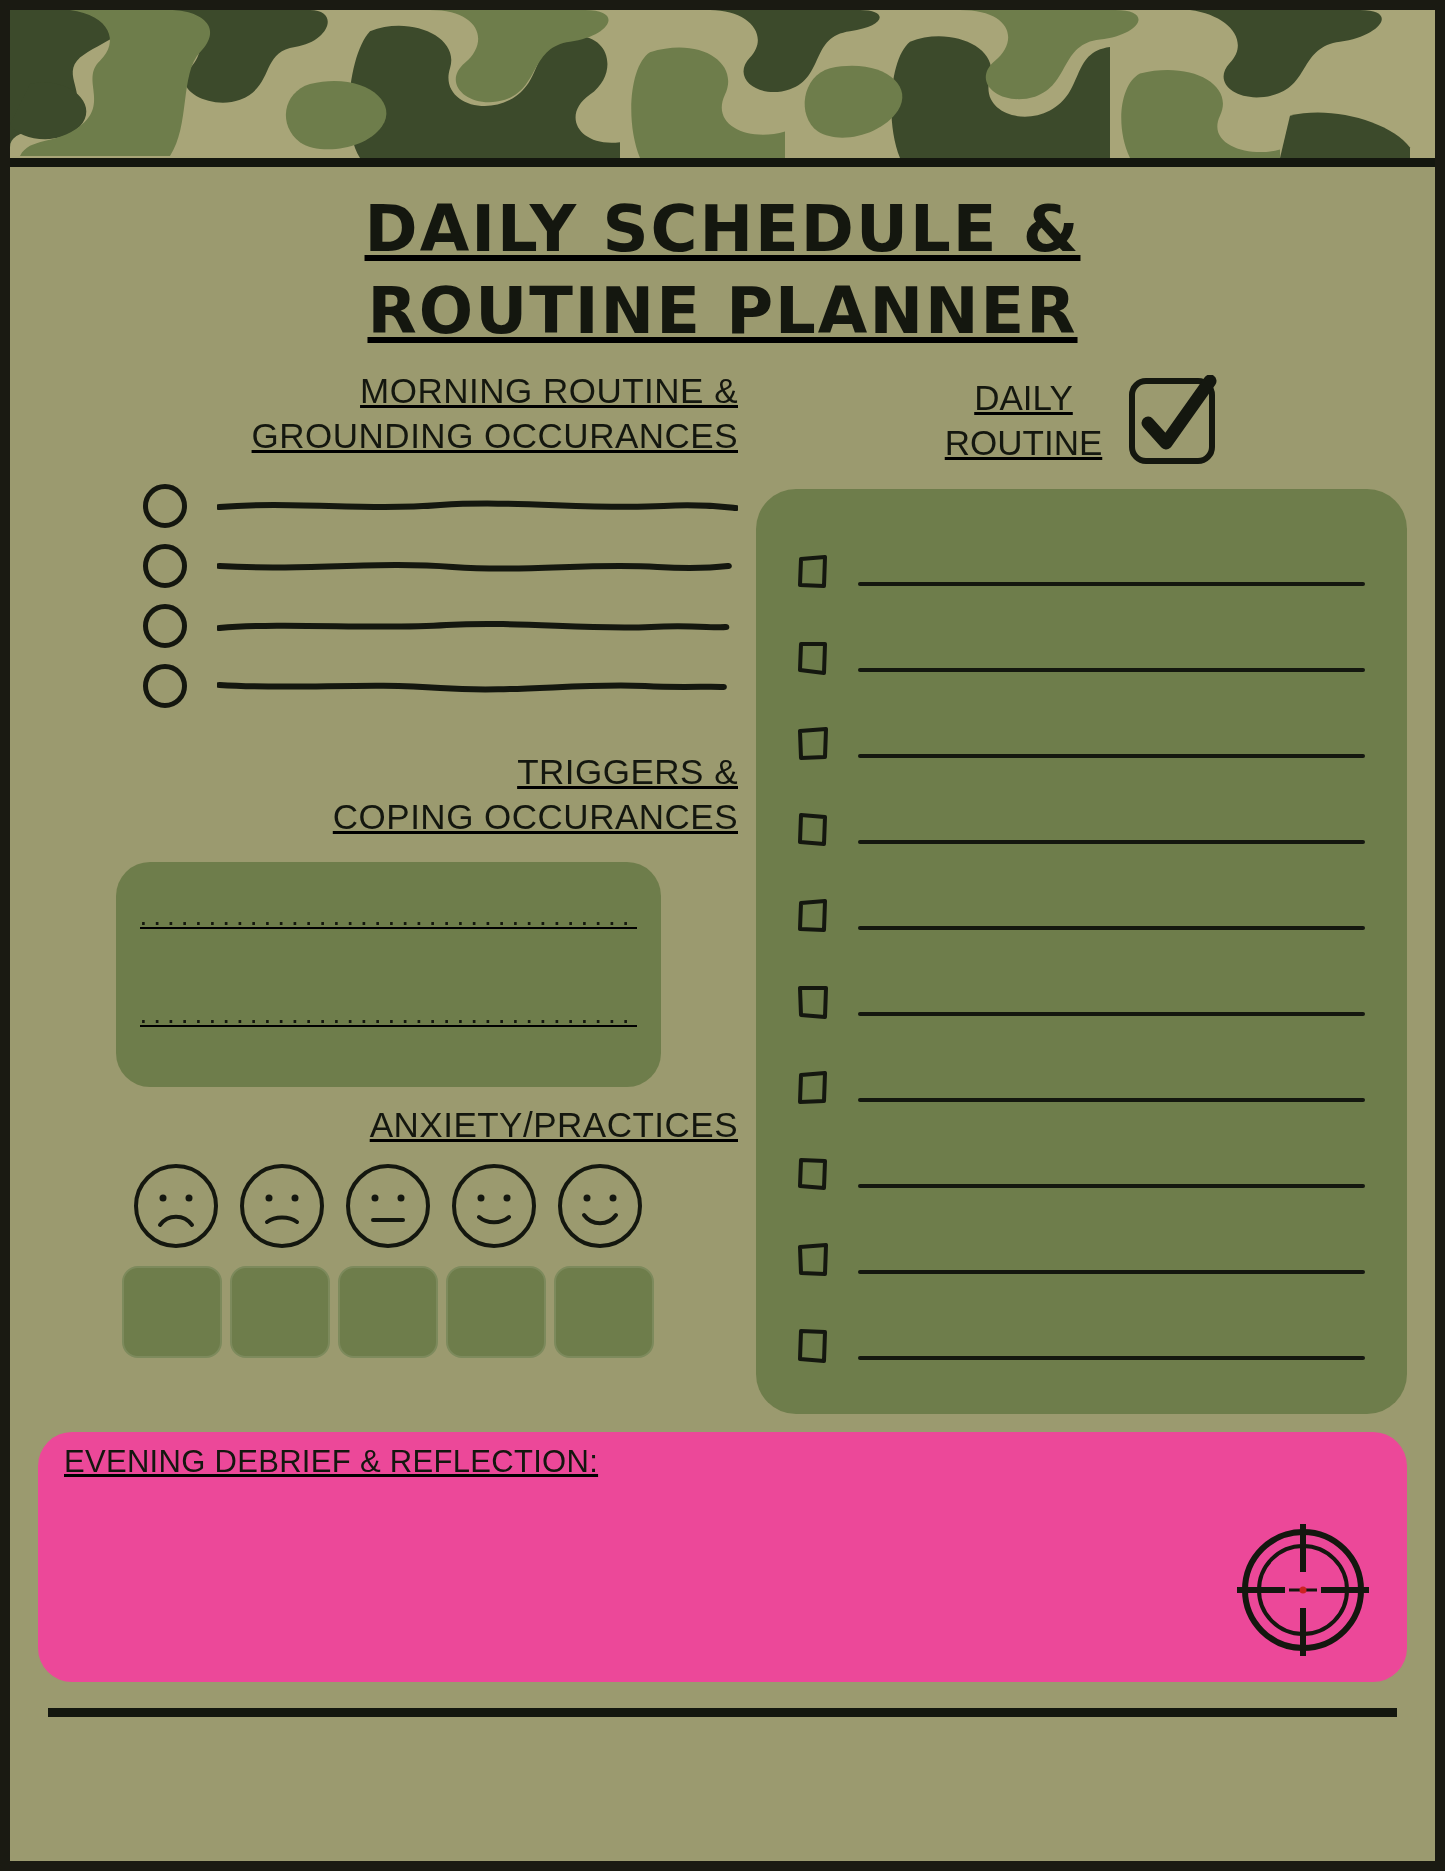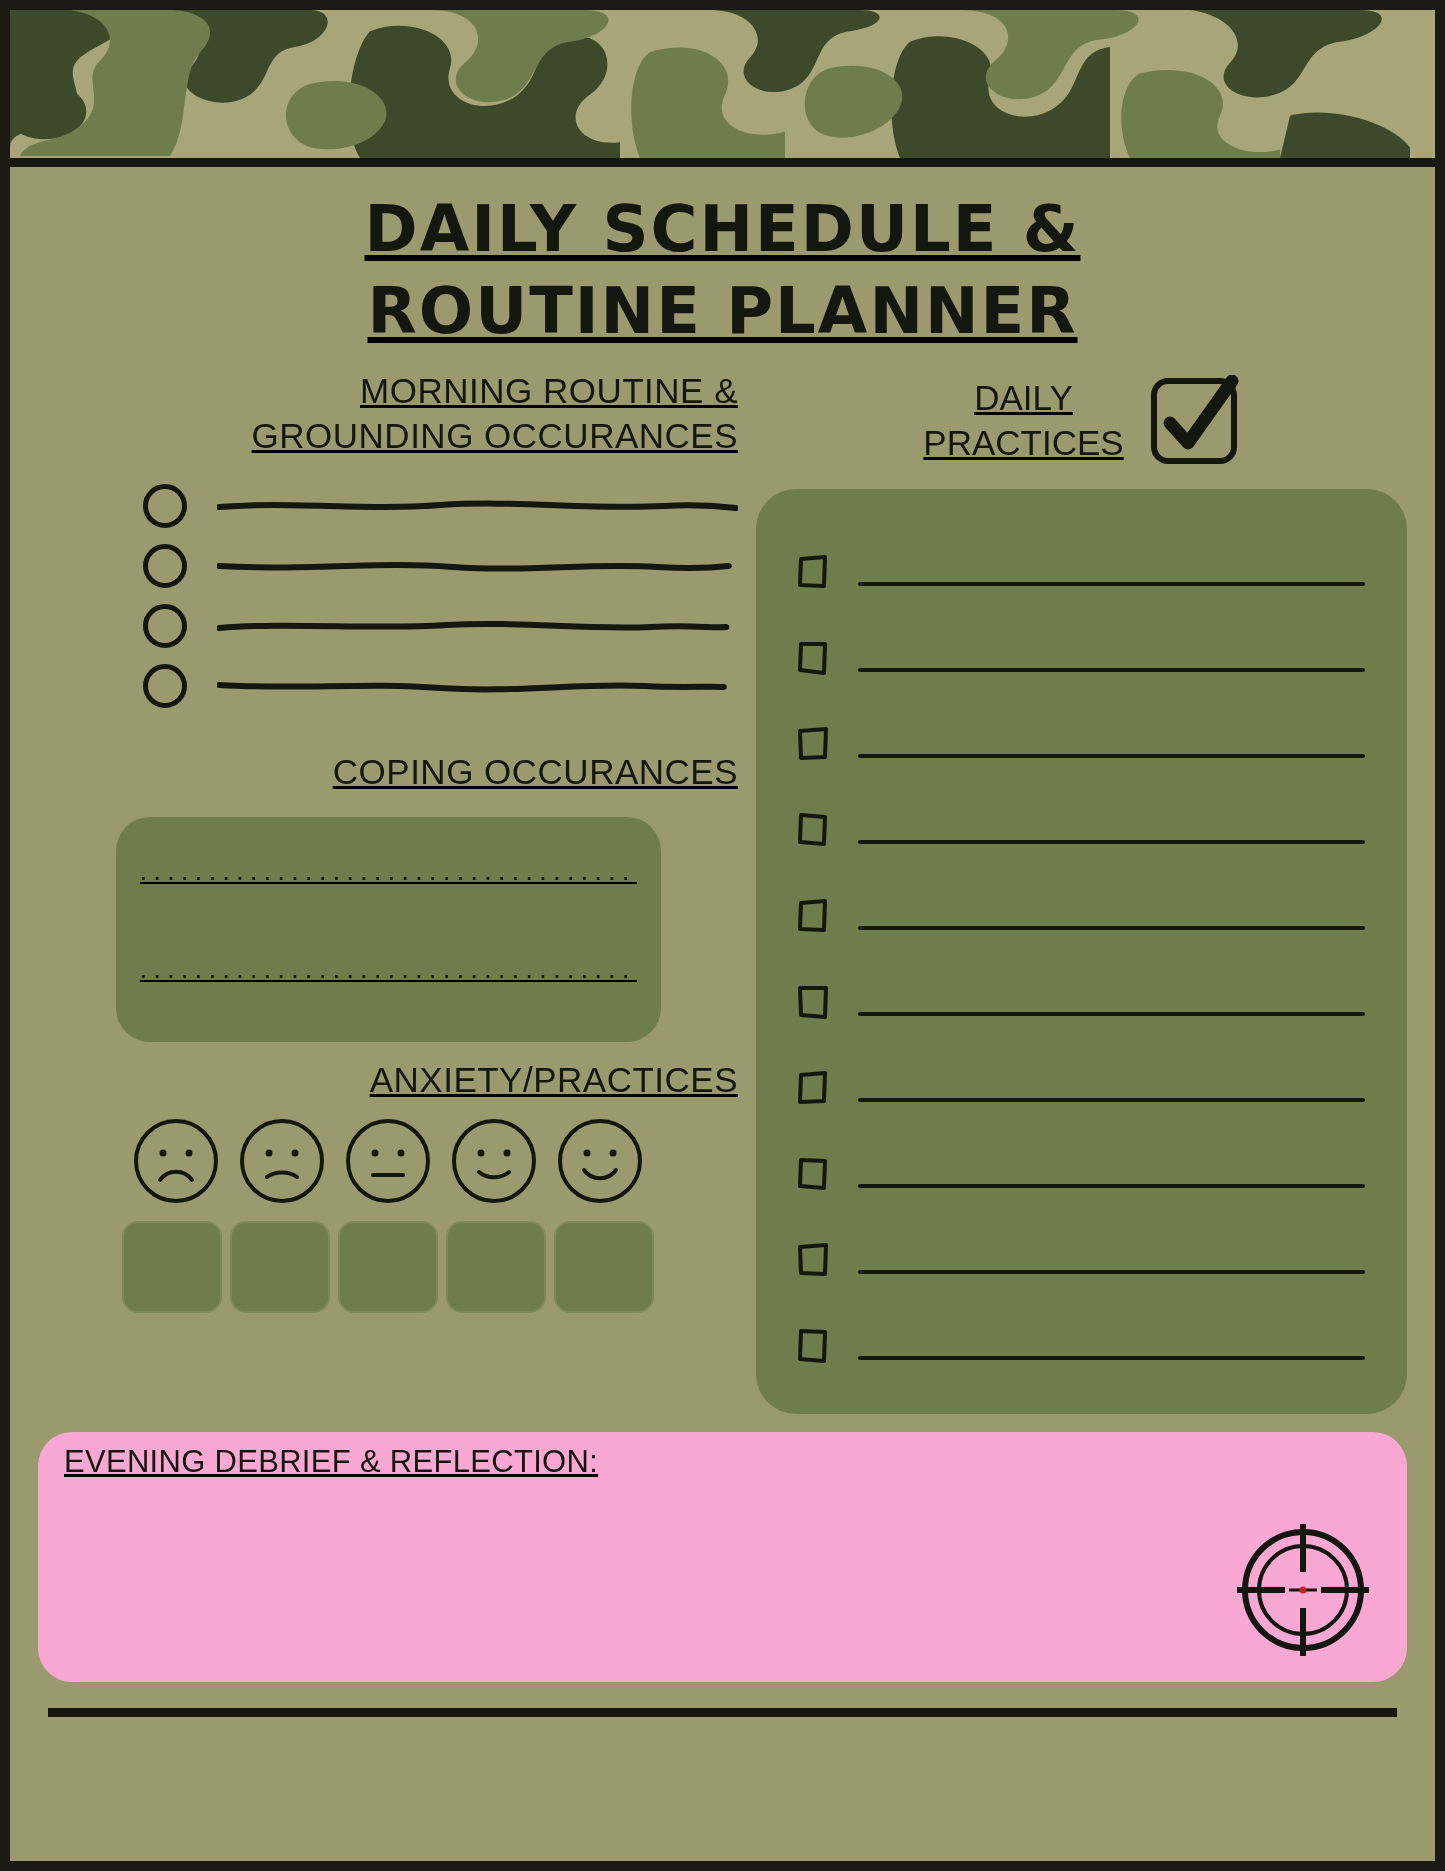--- a/index.html
+++ b/index.html
@@ -181,21 +181,21 @@
     height: 0;
     position: relative;
     top: 12px;
   }
 
   
   .debrief {
     position: relative;
     margin: 18px 28px 0 28px;
     height: 250px;
-    background: #f9a8d4;
+    background: #ec4899;
     border-radius: 34px;
     padding: 12px 26px;
     box-sizing: border-box;
   }
   .debrief-label {
     font-size: 31px;
     color: #14170f;
     letter-spacing: .3px;
   }
   .scope {
@@ -285,20 +285,21 @@
             <div class="bullet-circle"></div>
             <div class="squiggle">
               <svg viewBox="0 0 420 16" preserveAspectRatio="none">
                   <path d="M2,7 C65,12 120,4 180,10 C240,15 290,5 345,8 C375,10 398,8 408,9" stroke="#14170f" stroke-width="6" fill="none" stroke-linecap="round"></path>
                 </svg>
             </div>
           </div>
         </div>
 
         <div class="section-head triggers-head">
+          <div>TRIGGERS &amp;</div>
           <div>COPING OCCURANCES</div>
         </div>
 
         <div class="triggers-box">
           <div class="dotline">...........................................</div>
           <div class="dotline">...........................................</div>
         </div>
 
         <div class="section-head anx-head">ANXIETY/PRACTICES</div>
 
@@ -341,21 +342,21 @@
           <div class="anx-box"></div>
           <div class="anx-box"></div>
           <div class="anx-box"></div>
         </div>
       </div>
 
       <div class="col-right">
         <div class="ds-header">
           <div class="ds-title">
             <div>DAILY</div>
-            <div>PRACTICES</div>
+            <div>ROUTINE</div>
           </div>
           <svg class="check-badge" viewBox="0 0 92 92">
             <rect x="6" y="6" width="80" height="80" rx="14" fill="none" stroke="#14170f" stroke-width="6"></rect>
             <path d="M22,48 L40,68 L84,6" fill="none" stroke="#14170f" stroke-width="13" stroke-linecap="round" stroke-linejoin="round"></path>
           </svg>
         </div>
 
         <div class="schedule-box">
           <div class="sched-row">
             <svg class="sched-check" viewBox="0 0 30 34">

